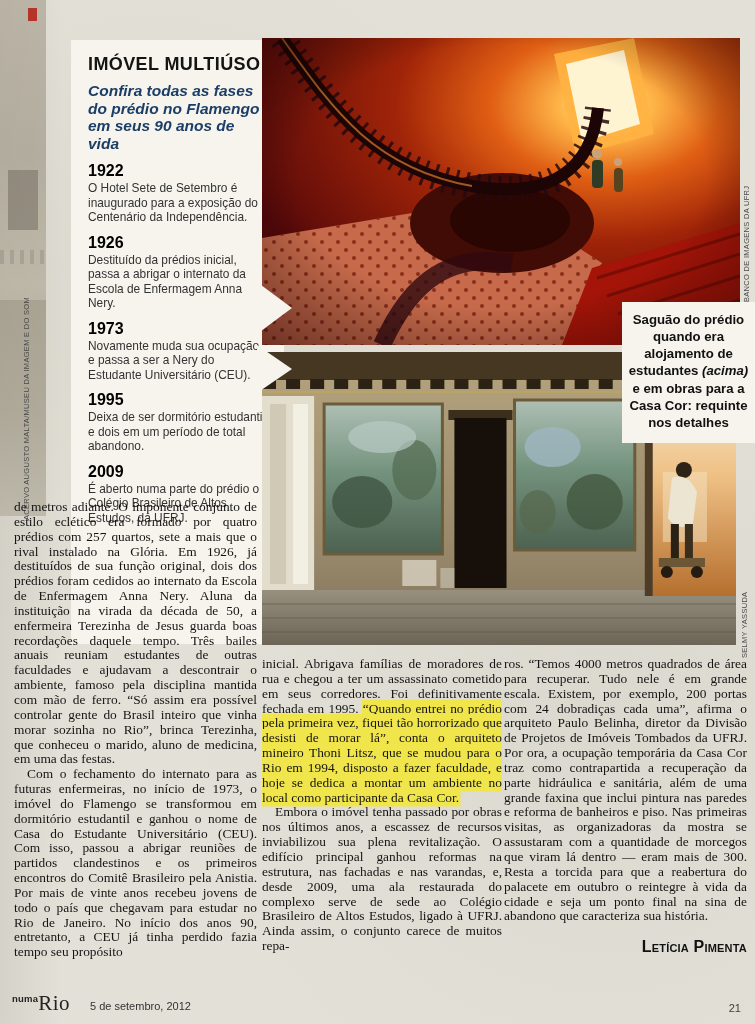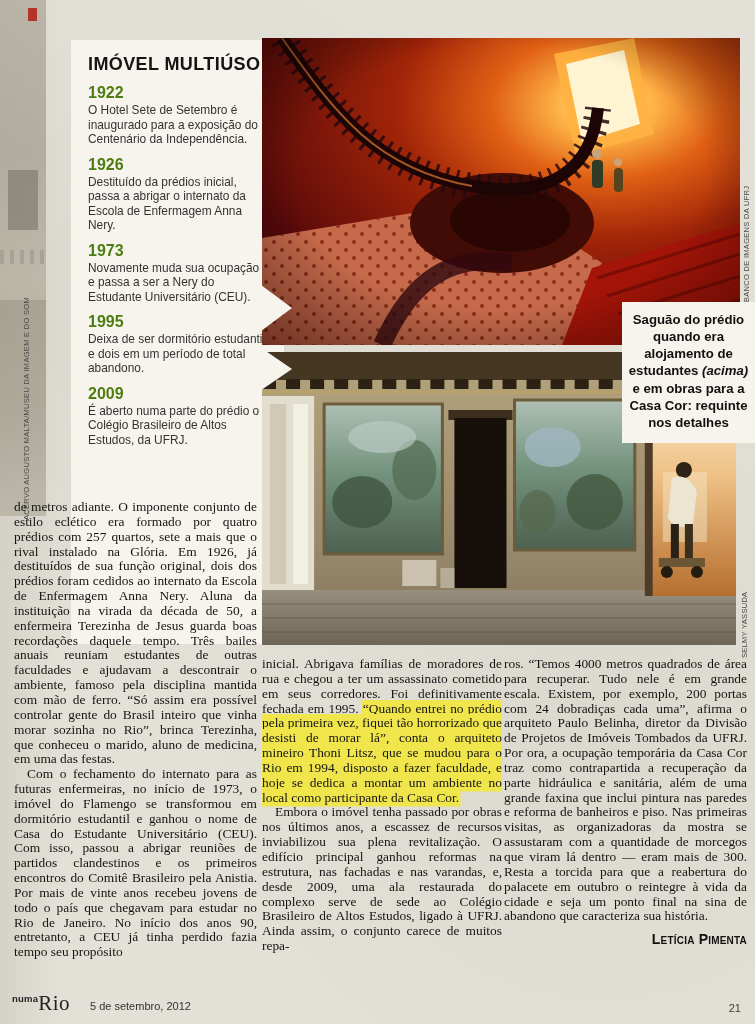--- a/index.html
+++ b/index.html
@@ -20,21 +20,21 @@
   .left-strip .win{position:absolute;left:8px;top:170px;width:30px;height:60px;background:#6d675a;opacity:.7;}
   .left-strip .rail{position:absolute;left:0;top:250px;width:46px;height:14px;background:repeating-linear-gradient(90deg,#8d8777 0 4px,#b5afa0 4px 10px);opacity:.6;}
   .left-strip .ground{position:absolute;left:0;top:300px;width:46px;height:216px;background:linear-gradient(180deg,#97917f,#b3ae9e);opacity:.8;}
   .reg-mark{position:absolute;left:28px;top:8px;width:9px;height:13px;background:#b5342a;}
 
   
   .timeline{position:absolute;left:45px;top:40px;width:213px;height:604px;
     background:#f6f4ed;padding:14px 15px 0 17px;box-sizing:border-box;overflow:hidden;margin-left:26px;}
   .tl-title{font-size:18px;font-weight:900;letter-spacing:.4px;color:#141414;margin:0 0 7px 0;}
   .tl-sub{font-size:15.5px;line-height:1.13;font-style:italic;color:#1c3e66;margin:0 0 10px 0;font-weight:600;}
-  .tl-year{font-size:16px;font-weight:800;color:#4d7c0f;margin:9px 0 1px 0;}
+  .tl-year{font-size:16px;font-weight:800;color:#000000;margin:9px 0 1px 0;}
   .tl-text{font-size:11.9px;line-height:1.22;color:#333;margin:0;}
   .chevron{position:absolute;background:#f6f4ed;clip-path:polygon(0 0,100% 50%,0 100%);z-index:3;}
   .chevron.c1{left:257px;top:282px;width:35px;height:52px;}
   .chevron.c2{left:257px;top:345px;width:35px;height:48px;}
 
   
   .photo{position:absolute;overflow:hidden;background:#000;}
   .photo svg{display:block;width:100%;height:100%;}
   .photo1{left:262px;top:38px;width:478px;height:307px;}
   .photo2{left:262px;top:352px;width:474px;height:293px;}
@@ -54,22 +54,22 @@
 
   
   .col{position:absolute;font-family:"Liberation Serif", serif;font-size:13.4px;
     line-height:14.85px;text-align:justify;color:#141414;}
   .col p{margin:0;}
   .col p.indent{text-indent:13px;}
   .col1{left:14px;top:500px;width:243px;height:482px;}
   .col2{left:262px;top:657px;width:240px;height:350px;}
   .col3{left:504px;top:657px;width:243px;height:350px;}
   .hl{background:#f0e54a;box-shadow:0 0 0 1.5px #f0e54a;}
-  .byline{margin-top:8px;text-align:right;font-family:"Liberation Sans", sans-serif;
-    font-weight:700;font-variant:small-caps;font-size:14px;letter-spacing:.2px;color:#111;}
+  .byline{margin-top:16px;text-align:right;font-family:"Liberation Sans", sans-serif;
+    font-weight:700;font-variant:small-caps;font-size:16px;letter-spacing:.2px;color:#111;}
 
   
   .footer{position:absolute;left:12px;top:991px;color:#222;white-space:nowrap;}
   .brand-small{font-size:9.5px;font-weight:800;vertical-align:8px;letter-spacing:.2px;}
   .brand-big{font-family:"Liberation Serif", serif;font-size:21px;letter-spacing:.5px;}
   .footer-date{font-size:11px;color:#333;margin-left:20px;}
   .pagenum{position:absolute;right:14px;top:1002px;font-size:11px;color:#3d3d3d;}
 </style>
 </head>
 <body>
@@ -78,20 +78,21 @@
 
   <div class="left-strip">
     <div class="win"></div>
     <div class="rail"></div>
     <div class="ground"></div>
   </div>
   <div class="reg-mark"></div>
 
   <div class="timeline">
     <h2 class="tl-title">IMÓVEL MULTIÚSO</h2>
+    <p class="tl-sub">Confira todas as fases do prédio no Flamengo em seus 90 anos de vida</p>
 
     <div>
       <div class="tl-year">1922</div>
       <p class="tl-text">O Hotel Sete de Setembro é inaugurado para a exposição do Centenário da Independência.</p>
     </div>
     <div>
       <div class="tl-year">1926</div>
       <p class="tl-text">Destituído da prédios inicial, passa a abrigar o internato da Escola de Enfermagem Anna Nery.</p>
     </div>
     <div>

